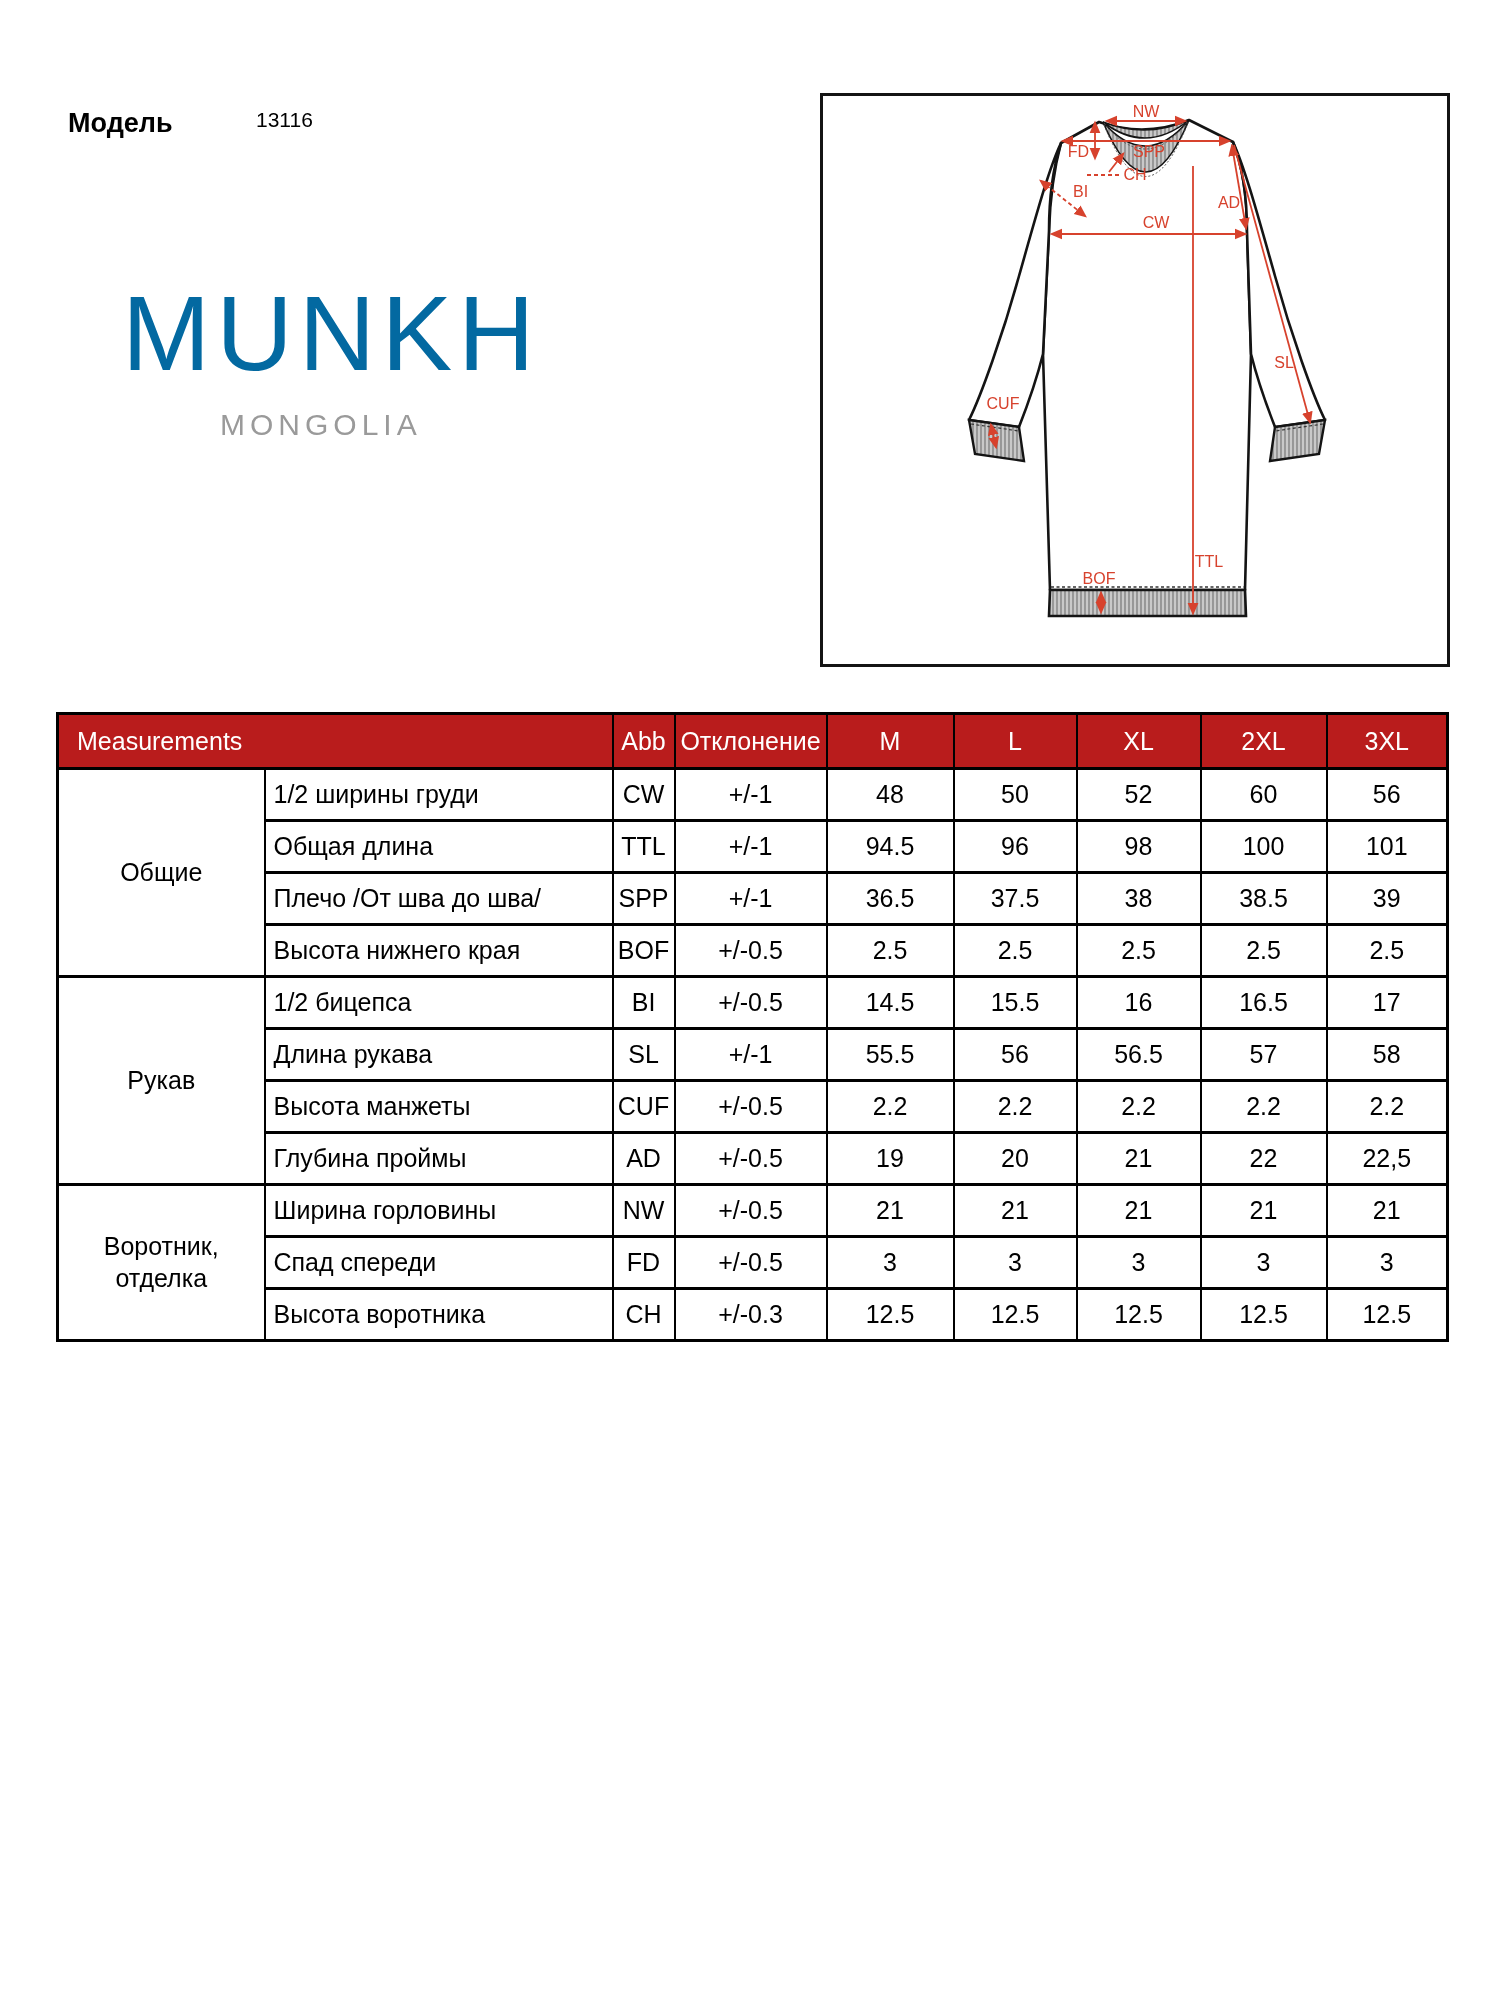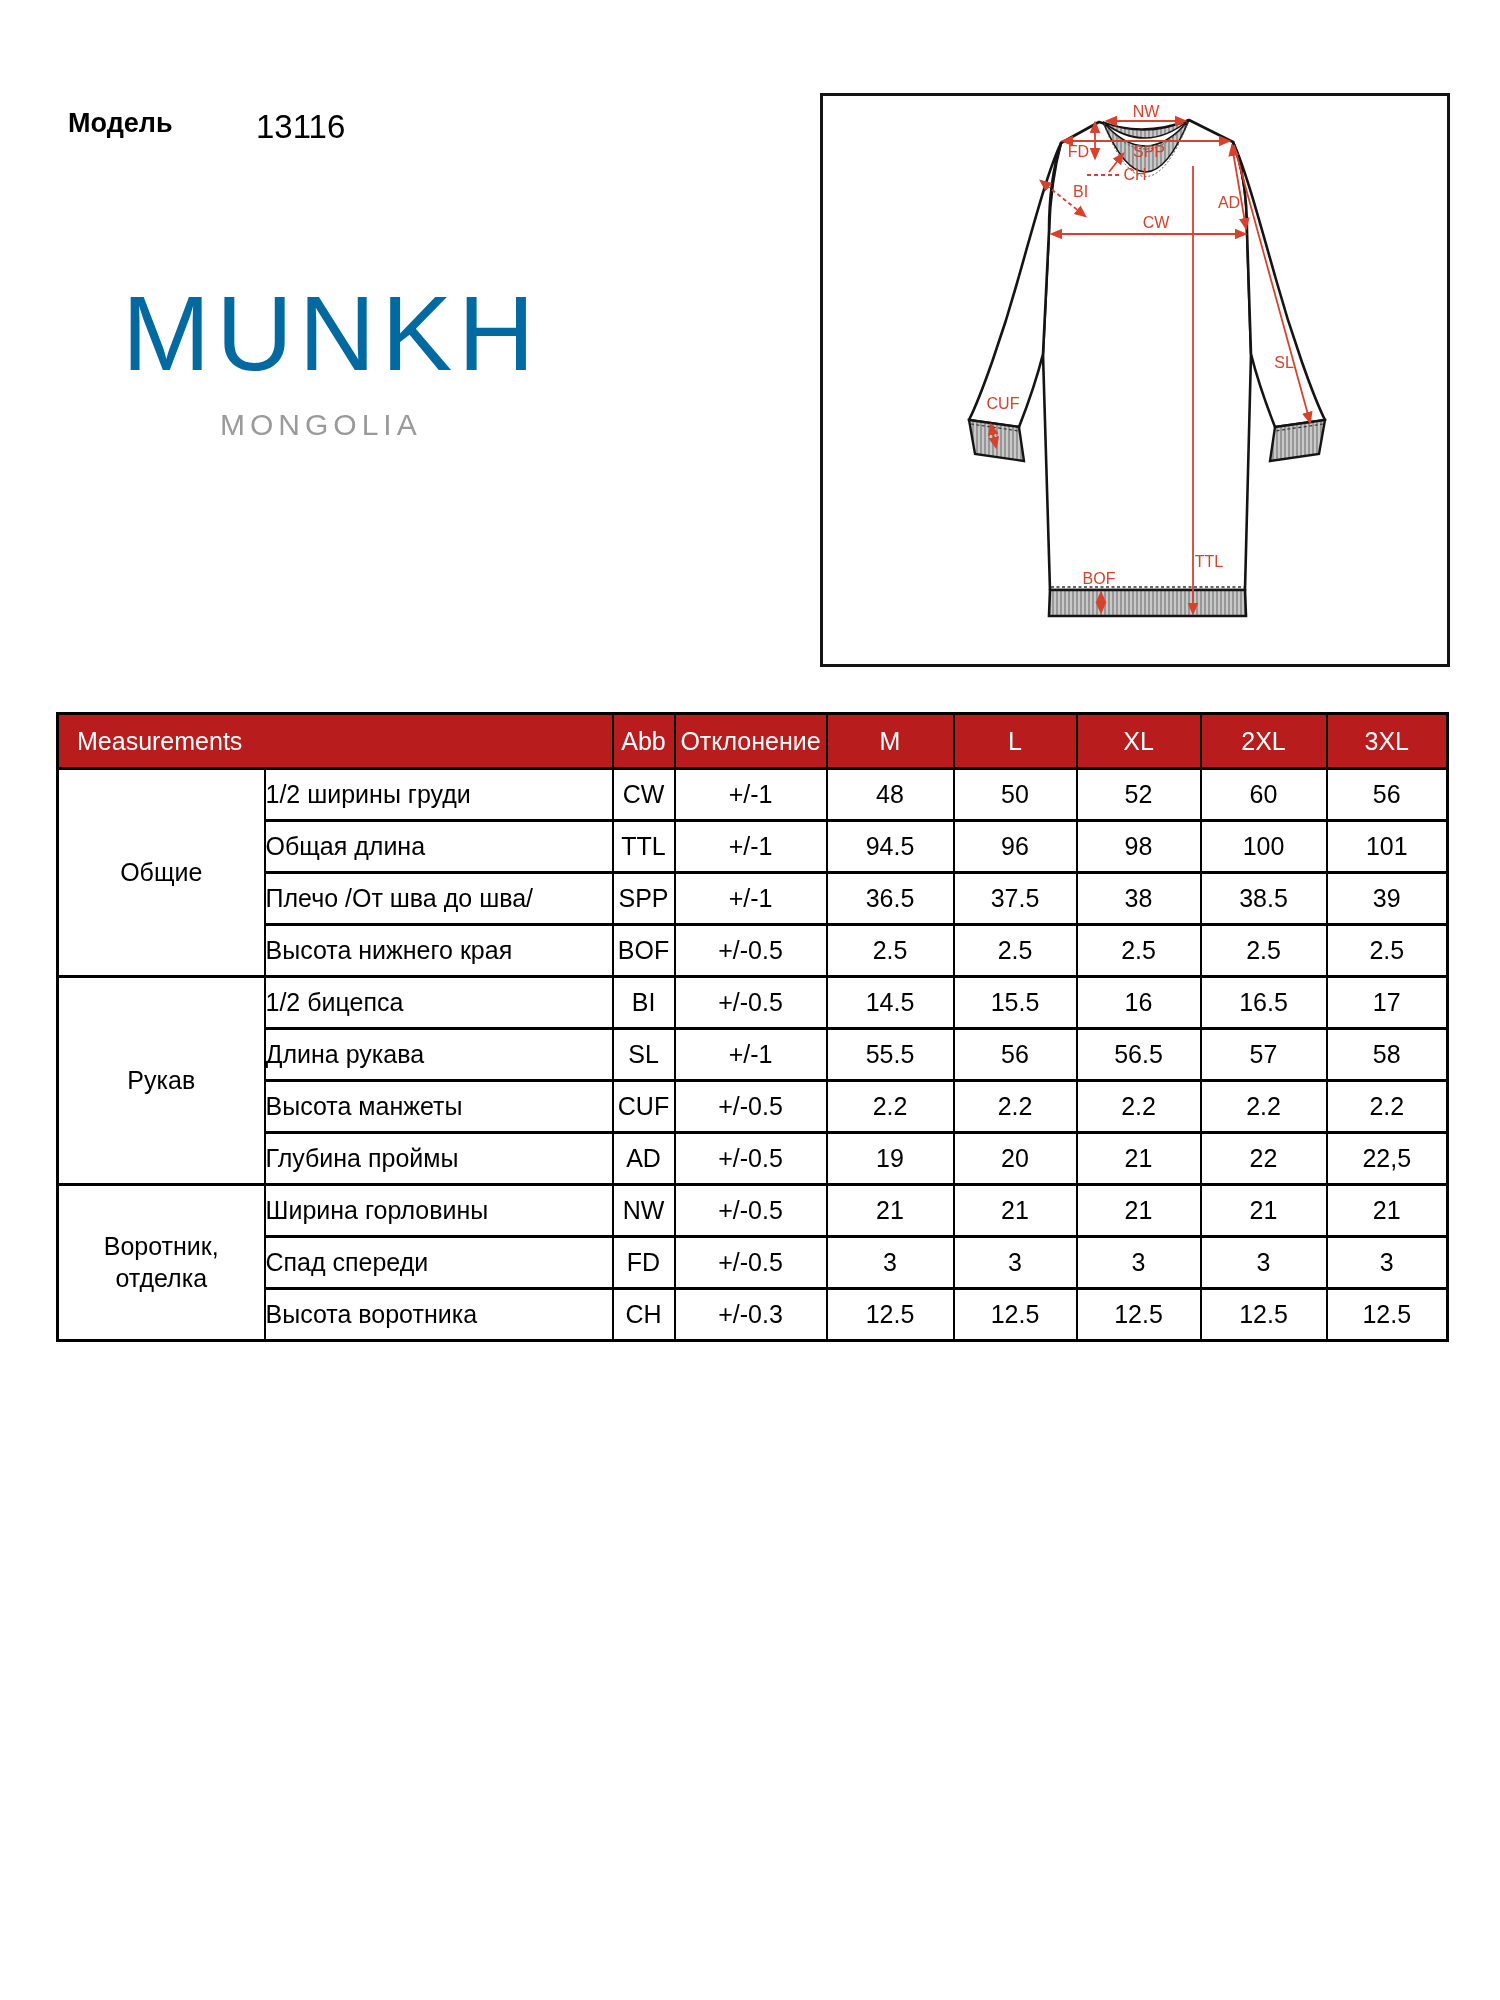--- a/index.html
+++ b/index.html
@@ -2,36 +2,36 @@
 <html><head>
 <meta charset="utf-8">
 <style>
   html,body{margin:0;padding:0;background:#ffffff;}
   .page{
     position:relative;width:1500px;height:1708px;background:#ffffff;
     font-family:"Liberation Sans", sans-serif;color:#000;overflow:hidden;
   }
   
   .model-label{position:absolute;left:68px;top:108px;font-size:27px;font-weight:bold;}
-  .model-number{position:absolute;left:256px;top:108px;font-size:33px;font-weight:normal;}
+  .model-number{position:absolute;left:256px;top:108px;font-size:21px;font-weight:normal;}
   
   .brand{position:absolute;left:122px;top:280px;font-size:106px;letter-spacing:6px;color:#0369a1;line-height:1;}
   .brand-sub{position:absolute;left:220px;top:410px;font-size:30px;letter-spacing:5px;color:#9a9a9a;line-height:1;}
   
   .diagram{position:absolute;left:820px;top:93px;width:624px;height:568px;border:3px solid #141414;background:#fff;}
   .diagram svg{display:block;width:100%;height:100%;}
   .ann-text{font-family:"Liberation Sans",sans-serif;font-size:16px;fill:#d7422d;}
   
   .spec{position:absolute;left:56px;top:712px;width:1390px;border-collapse:collapse;table-layout:fixed;
         font-size:25px;border:3px solid #000;}
   .spec th,.spec td{border:2px solid #000;overflow:hidden;white-space:nowrap;}
   .spec thead th{background:#b91c1c;color:#fff;height:50px;font-weight:normal;border-color:#000;text-align:center;}
   .spec thead th.h-meas{text-align:left;padding-left:18px;}
   .spec td{height:49px;text-align:center;border-top-width:3px;border-bottom-width:3px;padding:0;}
-  .spec td.lbl{text-align:left;padding-left:0;margin-left:36px;}
+  .spec td.lbl{text-align:left;padding-left:8px;margin-left:36px;}
   .spec td.grp{text-align:center;vertical-align:middle;white-space:normal;padding:0 28px;line-height:1.25;}
 </style>
 </head>
 <body>
 
 <div class="page">
 
   <span class="model-label">Модель</span>
   <span class="model-number">13116</span>
 

